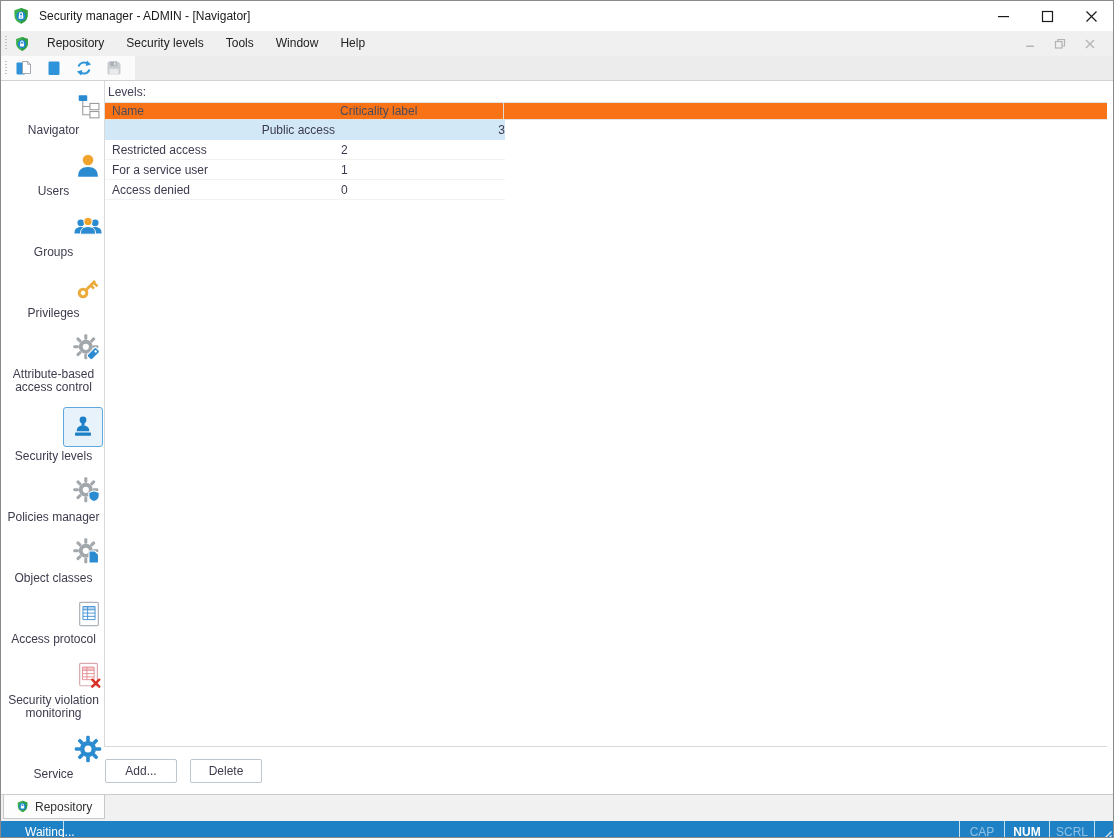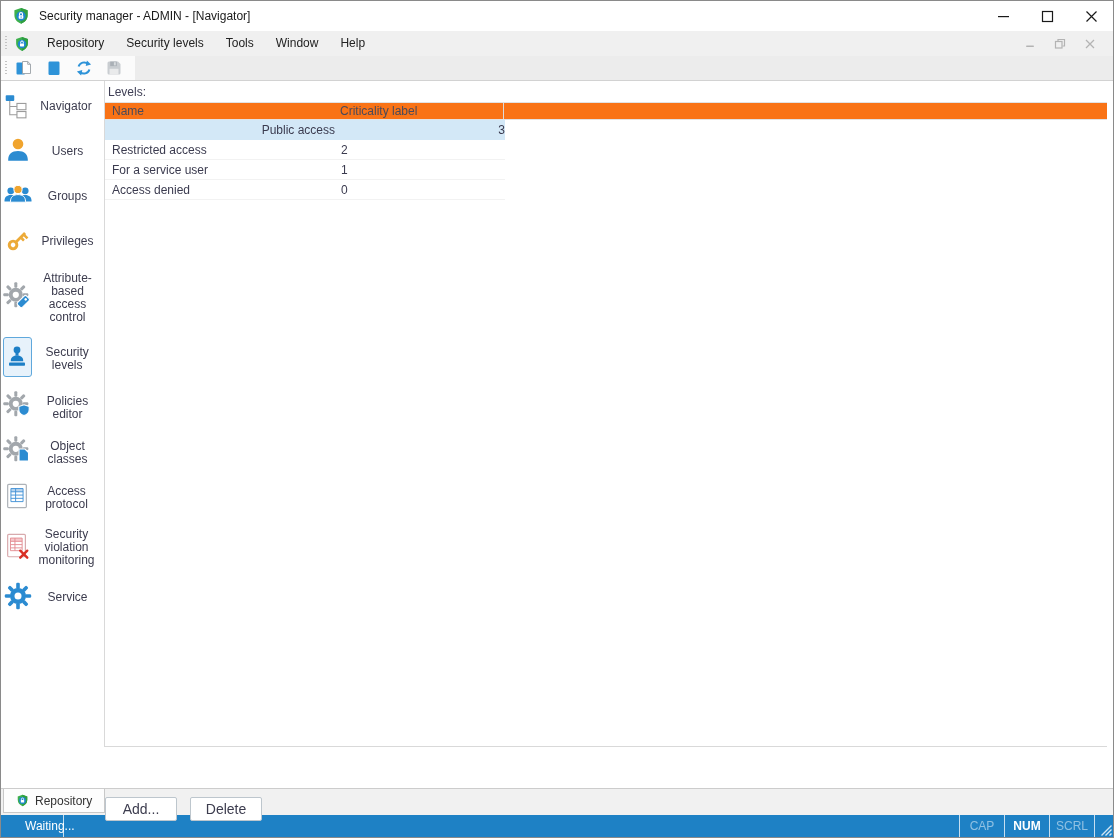--- a/index.html
+++ b/index.html
@@ -28,41 +28,41 @@
   .toolbar .island { width:134px; background:#fbfbfb; display:flex; align-items:center; }
   .tool-btn { width:26px; height:24px; display:flex; align-items:center; justify-content:center; margin-right:4px; }
 
   
   .body { flex:1; position:relative; display:flex; background:#fff; }
   .v-divider { position:absolute; left:103px; top:0; width:1px; height:666px; background:#d9d9d9; }
   .h-divider { position:absolute; left:104px; top:665px; right:6px; height:1px; background:#d9d9d9; }
 
   
   .sidebar { width:103px; flex:none; padding-top:8px; display:flex; flex-direction:column; align-items:center; overflow:hidden; }
-  .side-item { display:flex; flex-direction:row; align-items:center; margin-bottom:13px; width:100px; cursor:default; }
+  .side-item { display:flex; flex-direction:column; align-items:flex-end; margin-bottom:13px; width:100px; cursor:default; }
   .side-item .ic { height:32px; display:flex; align-items:center; justify-content:center; }
   .side-item .lbl { margin-top:3px; font-size:12px; line-height:13px; color:#3c3c4e; text-align:center; width:98px; }
   .side-item.selected .ic { width:40px; height:40px; background:#e7f2fb; border:1px solid #5fa8dc; border-radius:3px; }
 
   
   .main { flex:1; margin-left:1px; margin-right:6px; display:flex; flex-direction:column; }
   .levels-label { height:21px; padding:4px 0 0 3px; font-size:12px; color:#3f3f55; }
   .grid-head { height:18px; display:flex; background:#f97316; border-top:1px solid #e2e2e2; border-bottom:1px solid #e2e2e2; font-size:12px; color:#4a4a5a; }
   .gh-name { width:229px; padding-left:7px; line-height:16px; }
   .gh-crit { width:170px; padding-left:6px; line-height:16px; border-right:1px solid #dbdbdb; }
   .gh-fill { flex:1; }
   .grid-row { height:20px; display:flex; font-size:12px; color:#3b3b4f; }
   .row-data { width:400px; display:flex; border-bottom:1px solid #f2f2f2; }
   .grid-row.selected .row-data { background:#d3e8f7; border-bottom:1px solid #d3e8f7;text-align:right; }
   .rc-name { width:230px; padding-left:7px; line-height:20px; }
   .rc-crit { flex:1; padding-left:6px; line-height:20px; }
   .row-fill { flex:1; }
   .main .spacer { flex:1; }
   .btn-row { height:44px; padding-top:9px; display:flex; gap:13px; }
-  .push-btn { width:72px; height:24px; background:#fff; border:1px solid #bdc6cd; border-radius:2px; font-size:14px; color:#3c3c4e; font-family:"Liberation Sans", sans-serif;margin-top:44px; }
+  .push-btn { width:72px; height:24px; background:#fff; border:1px solid #bdc6cd; border-radius:2px; font-size:12px; color:#3c3c4e; font-family:"Liberation Sans", sans-serif; }
 
   
   .tabrow { height:27px; background:#f1f1f1; border-top:1px solid #cccccc; display:flex; align-items:flex-start; flex:none; }
   .doc-tab { margin-left:2px; height:24px; background:#fdfdfd; border:1px solid #c8c8c8; border-top:none; display:flex; align-items:center; gap:6px; padding:0 12px; font-size:12px; color:#333; }
 
   
   .statusbar { height:22px; background:#1e81c5; display:flex; align-items:center; flex:none; color:#fff; font-size:12px; }
   .statusbar .msg { padding-left:24px; width:62px; }
   .sb-div { width:1px; height:22px; background:rgba(255,255,255,.75); flex:none; }
   .statusbar .spacer { flex:1; }
@@ -282,21 +282,21 @@
                 <rect x="13.5" y="2.5" width="3" height="5.5" rx="1" transform="rotate(225 15 15)"></rect>
                 <rect x="13.5" y="2.5" width="3" height="5.5" rx="1" transform="rotate(270 15 15)"></rect>
                 <rect x="13.5" y="2.5" width="3" height="5.5" rx="1" transform="rotate(315 15 15)"></rect>
                 <circle cx="15" cy="15" r="7"></circle>
               </g>
               <circle cx="15" cy="15" r="3.1" fill="#fff"></circle>
             </g>
             <path d="M21 13.8 l5.2 1.8 v3.1 c0 3.2 -2.3 4.9 -5.2 5.9 c-2.9 -1 -5.2 -2.7 -5.2 -5.9 v-3.1 z" fill="#2b8bd1" stroke="#fff" stroke-width="1.1"></path>
           </svg>
         </span>
-        <span class="lbl">Policies editor</span>
+        <span class="lbl">Policies manager</span>
       </div>
 
       <div class="side-item">
         <span class="ic">
           <svg viewBox="0 0 30 30" width="30" height="30">
             <g transform="translate(-2.2 -2.2)">
               <g fill="#a2a7ac">
                 <rect x="13.5" y="2.5" width="3" height="5.5" rx="1"></rect>
                 <rect x="13.5" y="2.5" width="3" height="5.5" rx="1" transform="rotate(45 15 15)"></rect>
                 <rect x="13.5" y="2.5" width="3" height="5.5" rx="1" transform="rotate(90 15 15)"></rect>

